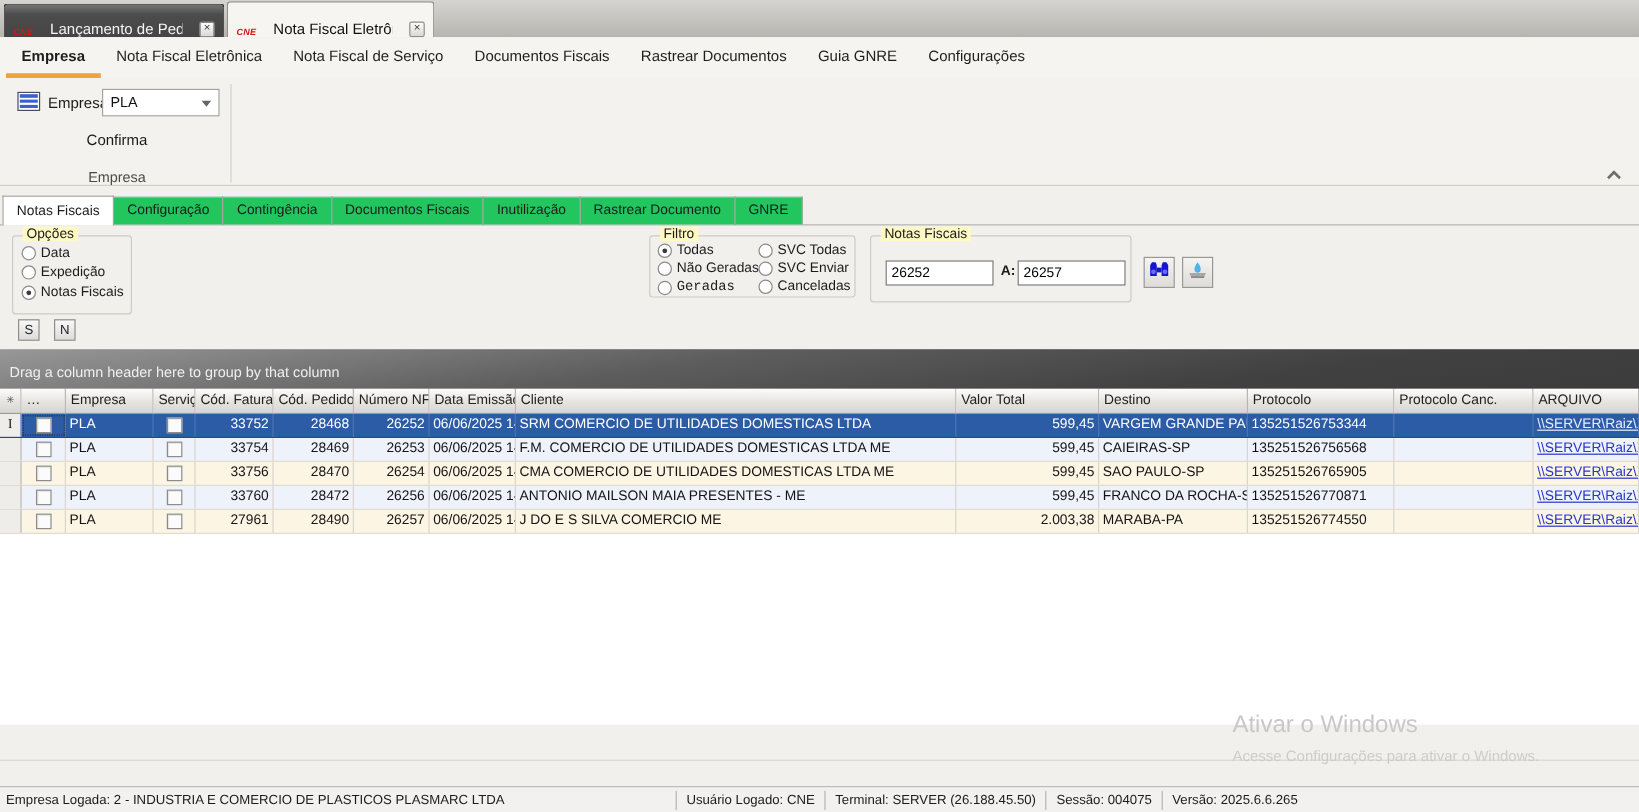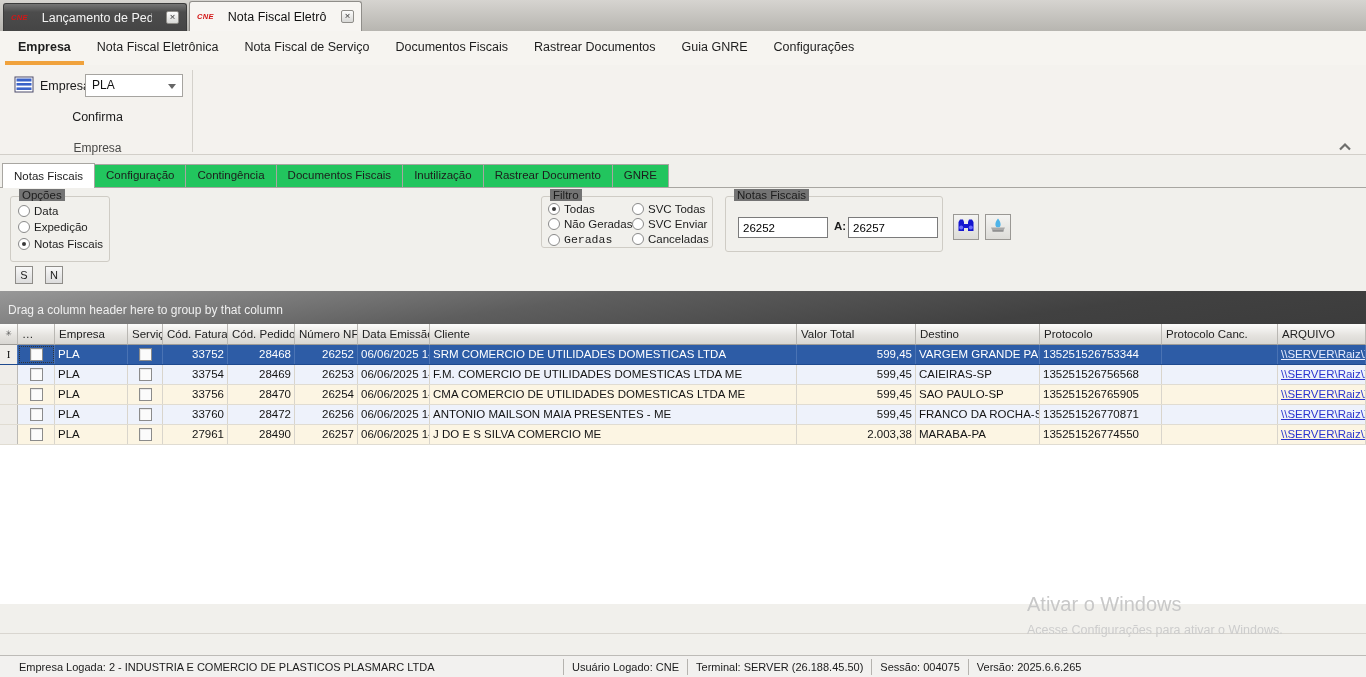--- a/index.html
+++ b/index.html
@@ -2,21 +2,21 @@
 <html><head>
 <meta charset="utf-8">
 <style>
   * { margin:0; padding:0; box-sizing:border-box; }
   html,body { width:1366px; height:677px; font-family:"Liberation Sans",sans-serif; background:#f1f0ec; overflow:hidden; }
   .app { position:absolute; inset:0; width:1366px; height:677px; }
 
   
   .tabbar { position:absolute; left:0; top:0; width:1366px; height:31px;
             background:linear-gradient(#d6d4d0,#b7b5b0); }
-  .wtab { position:absolute; display:flex; align-items:center; gap:14px; padding:0 7px;
+  .wtab { position:absolute; display:flex; align-items:flex-end; gap:14px; padding:0 7px;
           border-radius:3px 3px 0 0; font-size:12.5px; white-space:nowrap; cursor:default; }
   .wtab.inactive { left:3px; top:3px; width:184px; height:28px; color:#f4f4f4;
           background:linear-gradient(#757575,#4c4c4c 30%,#454545); border:1px solid #3b3b3b; border-bottom:none; }
   .wtab.active { left:189px; top:1px; width:173px; height:30px; color:#111;
           background:#f7f5f2; border:1px solid #8f8d89; border-bottom:none; }
   .cne { color:#d31717; font-weight:800; font-style:italic; font-size:7.5px; letter-spacing:.3px; }
   .closebox { width:13px; height:13px; border:1px solid #8f8d89; border-radius:2px;
           background:linear-gradient(#fcfcfc,#d8d8d6); font-size:9.5px; line-height:10px;
           text-align:center; color:#333; flex:none; }
   .wtab-label { overflow:hidden; }
@@ -46,21 +46,21 @@
   
   .pagetabs { position:absolute; left:0; top:163px; width:1366px; height:25px;
               border-bottom:1px solid #a8a6a1; display:flex; align-items:flex-end; padding-left:2px; }
   .ptab { height:23px; padding:4px 11px 0; font-size:11.5px; color:#1c1c1c; background:#22c55e;
           border:1px solid #a8a6a1; border-bottom:none; margin-right:-1px; white-space:nowrap; }
   .ptab.active { background:#fff; height:25px; padding-top:6px; position:relative; z-index:2; margin-bottom:-1px; }
 
   
   .filterpanel { position:absolute; left:0; top:188px; width:1366px; height:103px; background:#f1f0ec; }
   .gbox { position:absolute; border:1px solid #cfccc5; border-radius:3px; }
-  .gbox .legend { position:absolute; top:-8px; left:8px; background:#737373; padding:0 3px;
+  .gbox .legend { position:absolute; top:-8px; left:8px; background:#fef9c3; padding:0 3px;
                   font-size:11.5px; color:#1c1c1c; white-space:nowrap; }
   .box-opcoes { left:10px; top:8px; width:100px; height:66px; }
   .box-cliente { left:133px; top:8px; width:395px; height:56px; }
   .box-filtro { left:541px; top:8px; width:172px; height:52px;padding-left:44px; }
   .box-notas { left:725px; top:8px; width:218px; height:56px; }
   .radio-row { position:absolute; display:flex; align-items:center; gap:4px; font-size:11.5px;
                color:#1c1c1c; white-space:nowrap; }
   .radio { width:12px; height:12px; border:1px solid #8a8a8a; border-radius:50%; background:#fff;
            position:relative; flex:none; }
   .radio.on::after { content:""; position:absolute; inset:3px; border-radius:50%; background:#3a3a3a; }
@@ -114,21 +114,21 @@
 
   
   .watermark { position:absolute; left:1027px; top:593px; color:#c8c8c8; z-index:5; }
   .wm1 { font-size:20px; font-weight:400; }
   .wm2 { font-size:12.5px; margin-top:7px; color:#cccccc; }
 
   
   .statusbar { position:absolute; left:0; top:655px; width:1366px; height:22px; background:#f2f1ef;
                border-top:1px solid #bdbbb7; display:flex; align-items:center; font-size:11px; color:#1b1b1b; }
   .sseg { padding:0 8px; white-space:nowrap; overflow:hidden; }
-  .sseg.s1 { width:563px; flex:none; padding-left:19px; }
+  .sseg.s1 { width:563px; flex:none; padding-left:5px; }
   .sdiv { width:1px; height:16px; background:#b5b3af; flex:none; }
 </style>
 </head>
 <body>
 
 <div class="app">
 
   <div class="tabbar">
     <div class="wtab inactive">
       <span class="cne">CNE</span>

